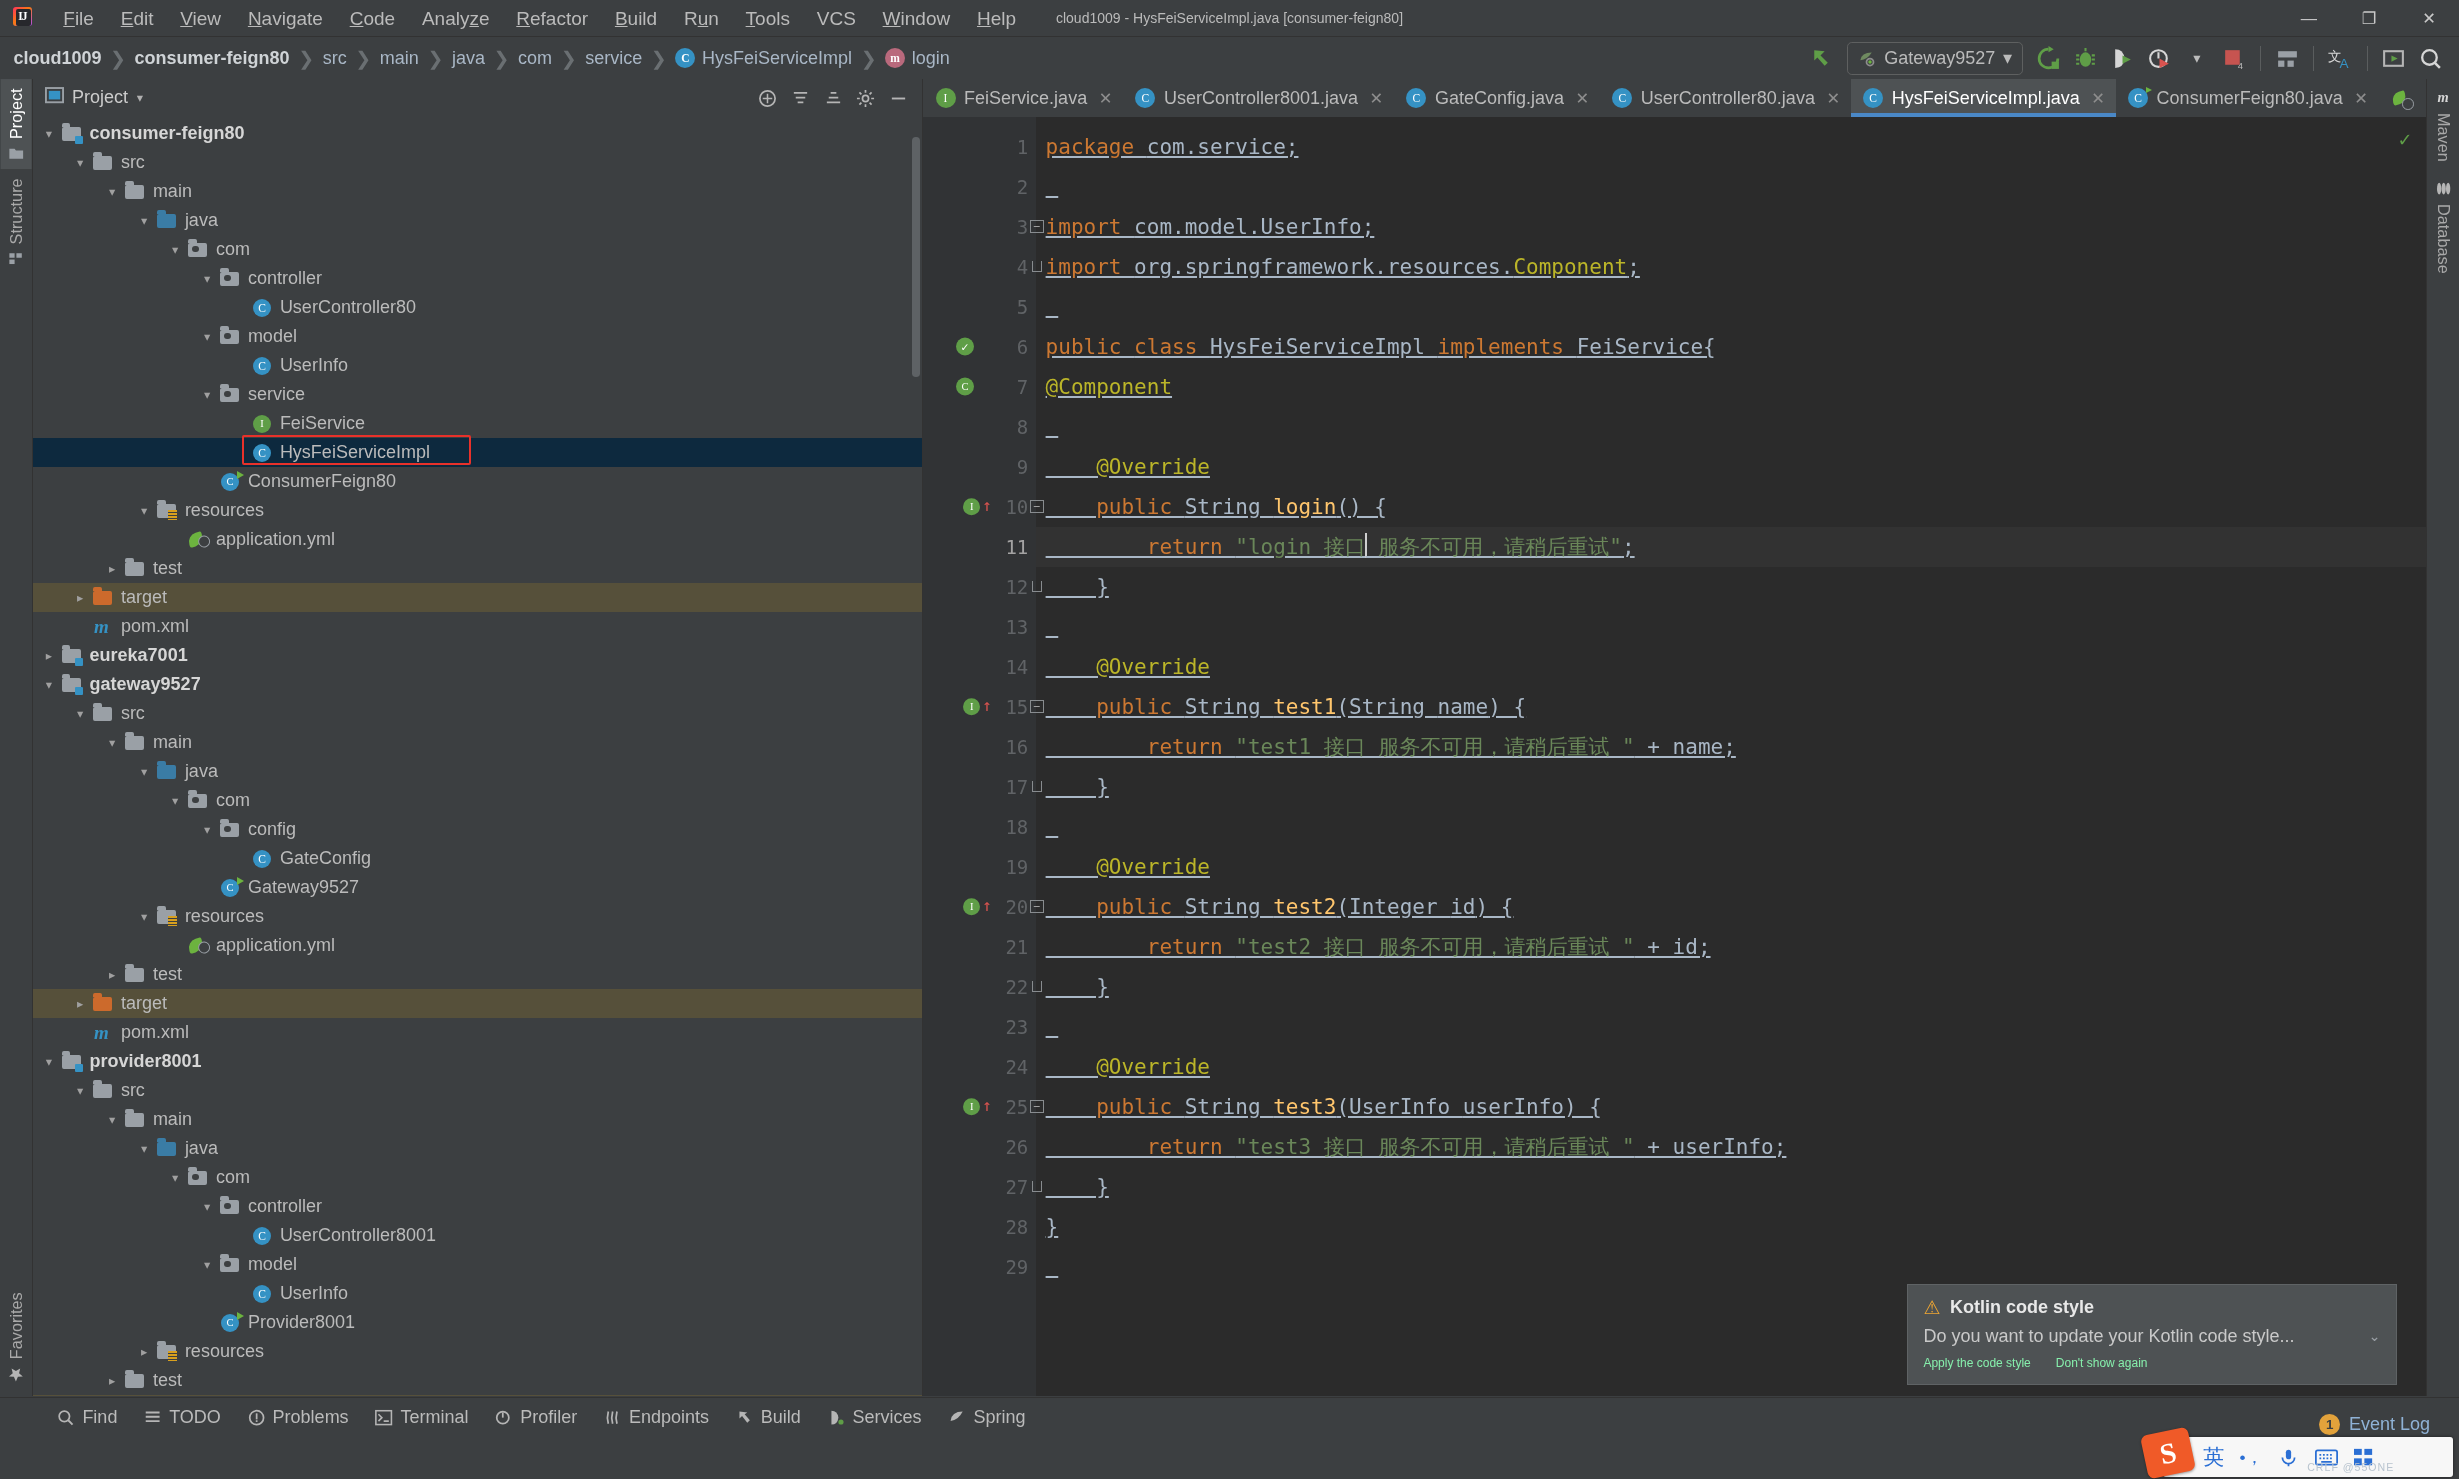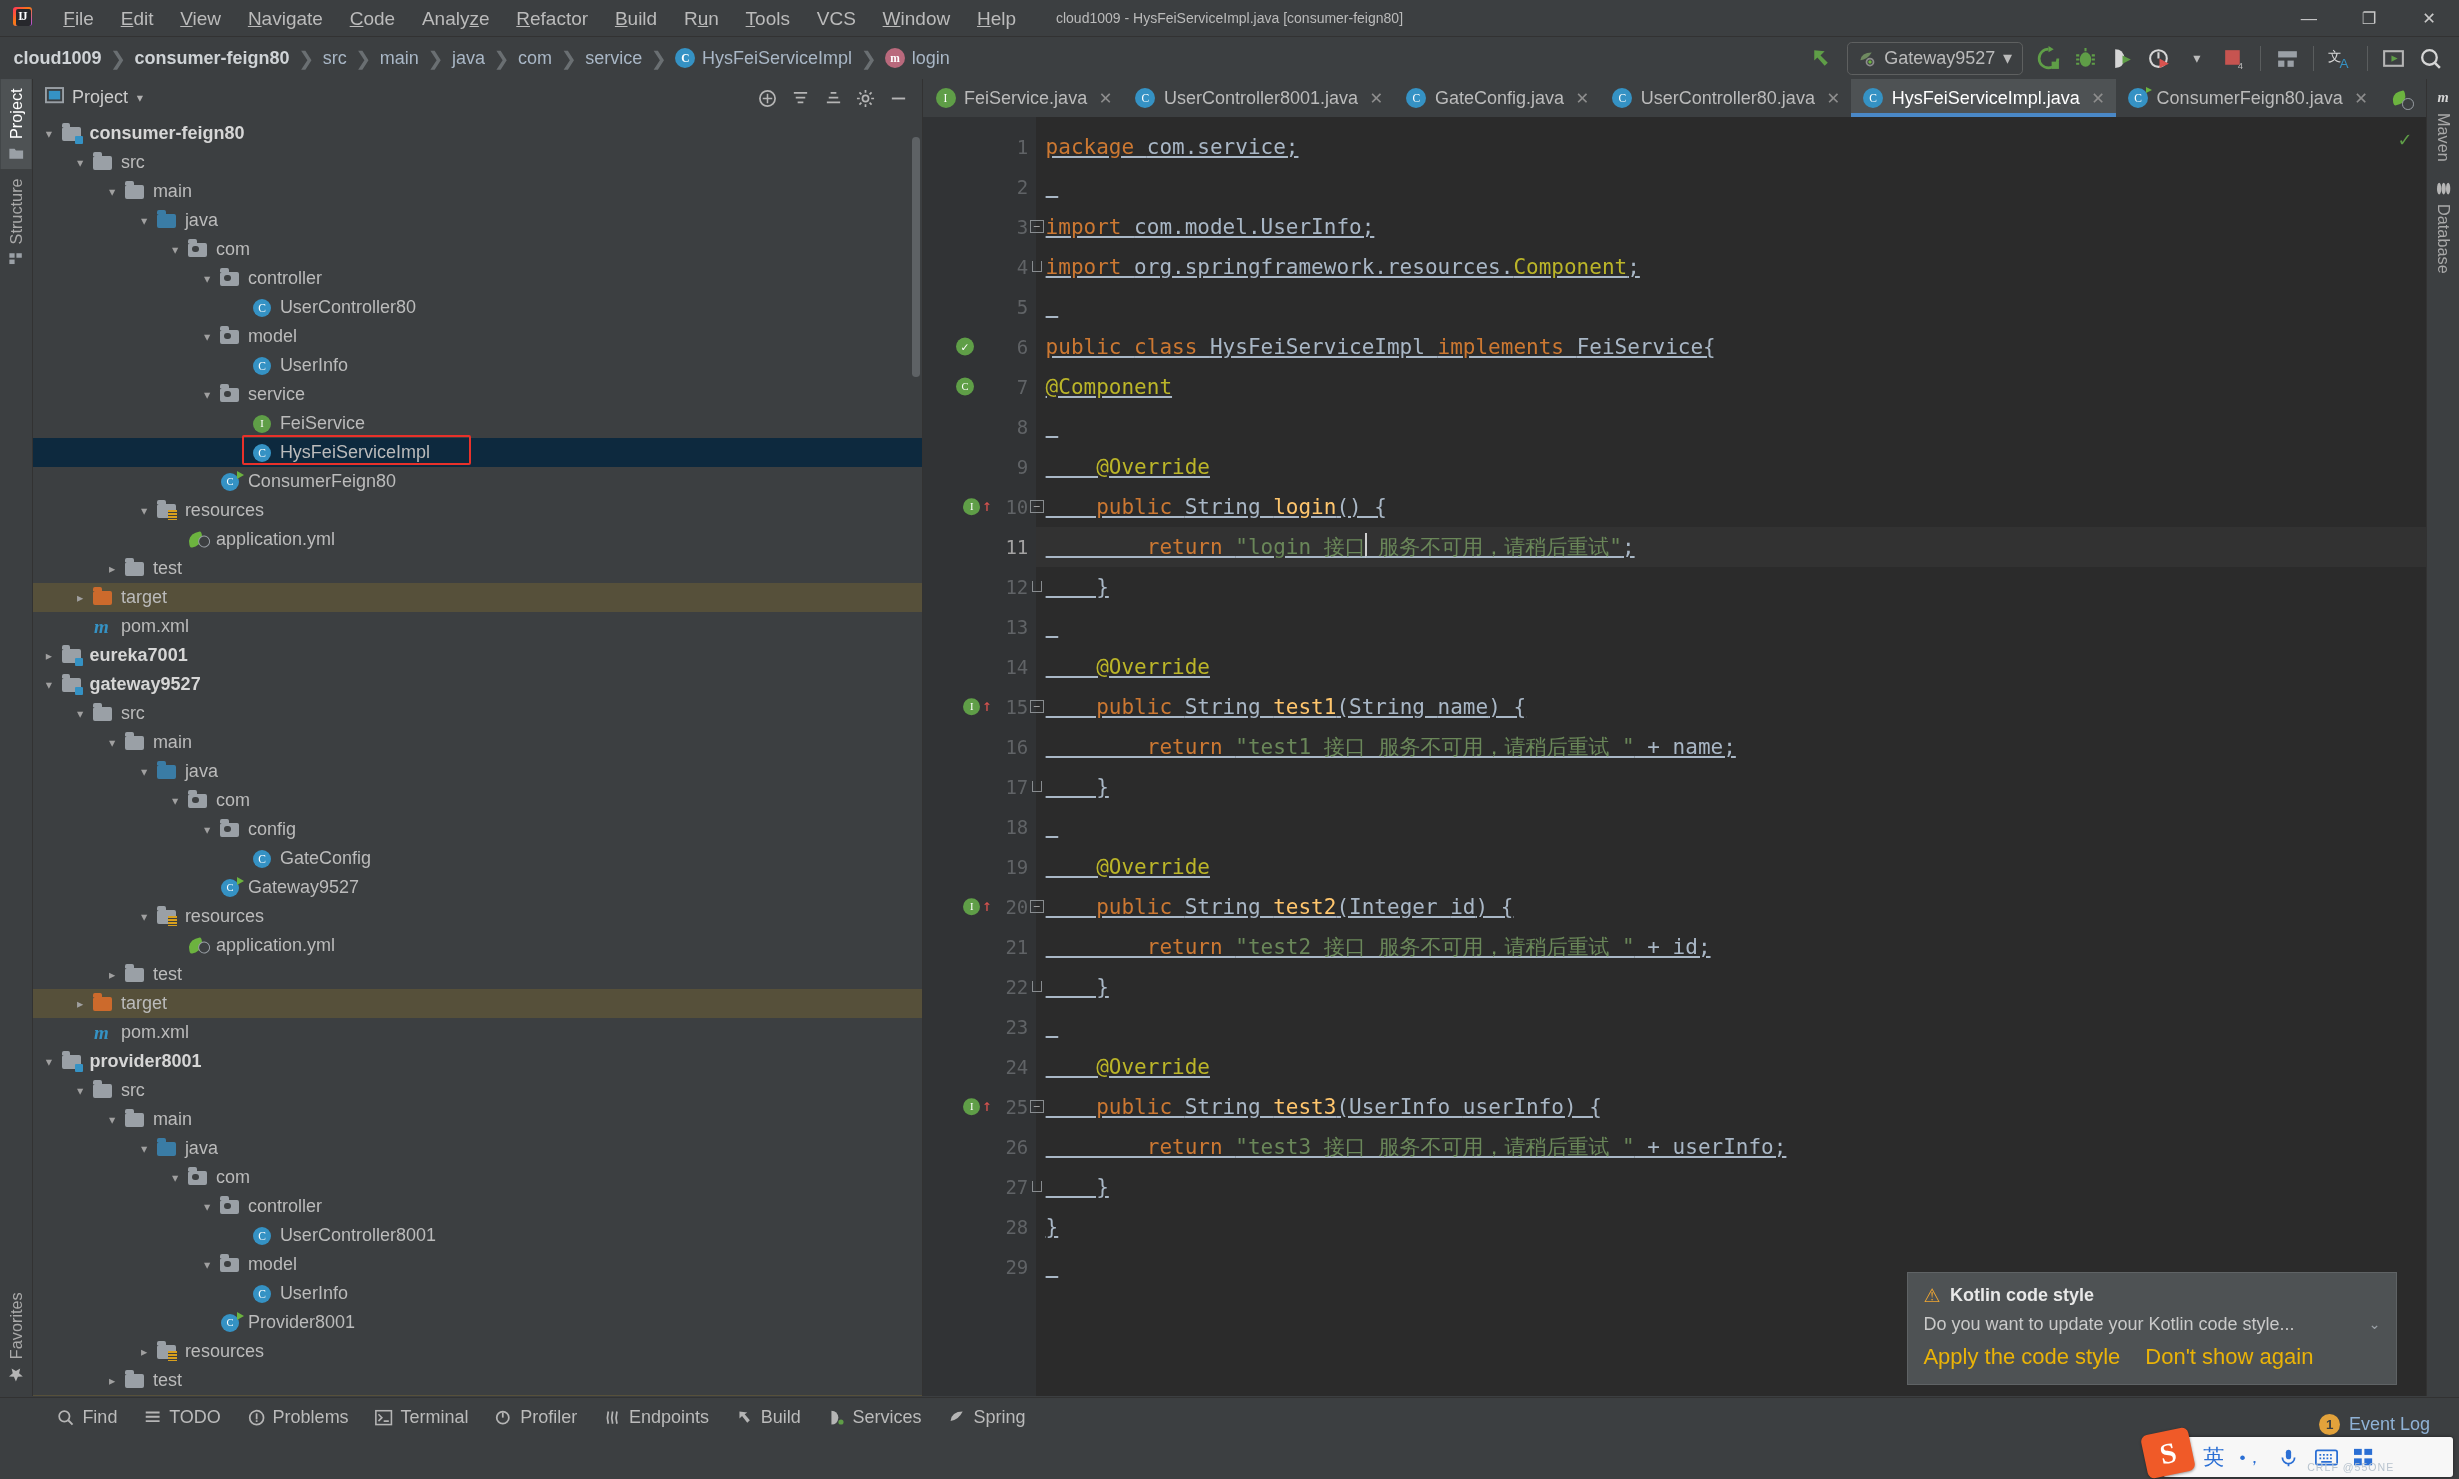--- a/index.html
+++ b/index.html
@@ -210,21 +210,21 @@
   
   .balloon {
     position: absolute; right: 29px; bottom: 11.5px; width: 490px; background: #4e5254;
     border: 1px solid #5f6365; padding: 11.5px 15.4px 13.4px 15.4px;
   }
   .bl-title { color:#e8e8e8; font-size:18px; font-weight:bold; display:flex; align-items:center; gap:9.6px; margin-bottom:7.7px;}
   .bl-warn { color:#f0a732; font-size:19px; line-height:1;}
   .bl-text { color:#c9c9c9; font-size:18px; display:flex; align-items:center; justify-content:space-between; margin-bottom:9.6px;}
   .bl-chev { color:#9aa0a6; font-size:14.4px; margin-left:9.6px;}
   .bl-links { display:flex; gap:25px; }
-  .bl-link { color:#eab308; font-size:22px; cursor:pointer;}
+  .bl-link { color:#86efac; font-size:12px; cursor:pointer;}
 
   
   .toolwin-bar {
     position: absolute; left: 0; right: 0; bottom: 42px; height: 40px; background: #3c3f41;
     display: flex; align-items: center; padding-left: 44px; border-top: 1px solid #323232;
   }
   .tw-item { display:flex; align-items:center; gap:7.7px; color:#bbbbbb; font-size:18px; padding: 3.8px 13.4px; cursor:default;}
   .tw-ico { font-size:16.3px; color:#b5b5b5; display:inline-flex; }
 
   .statusbar {

